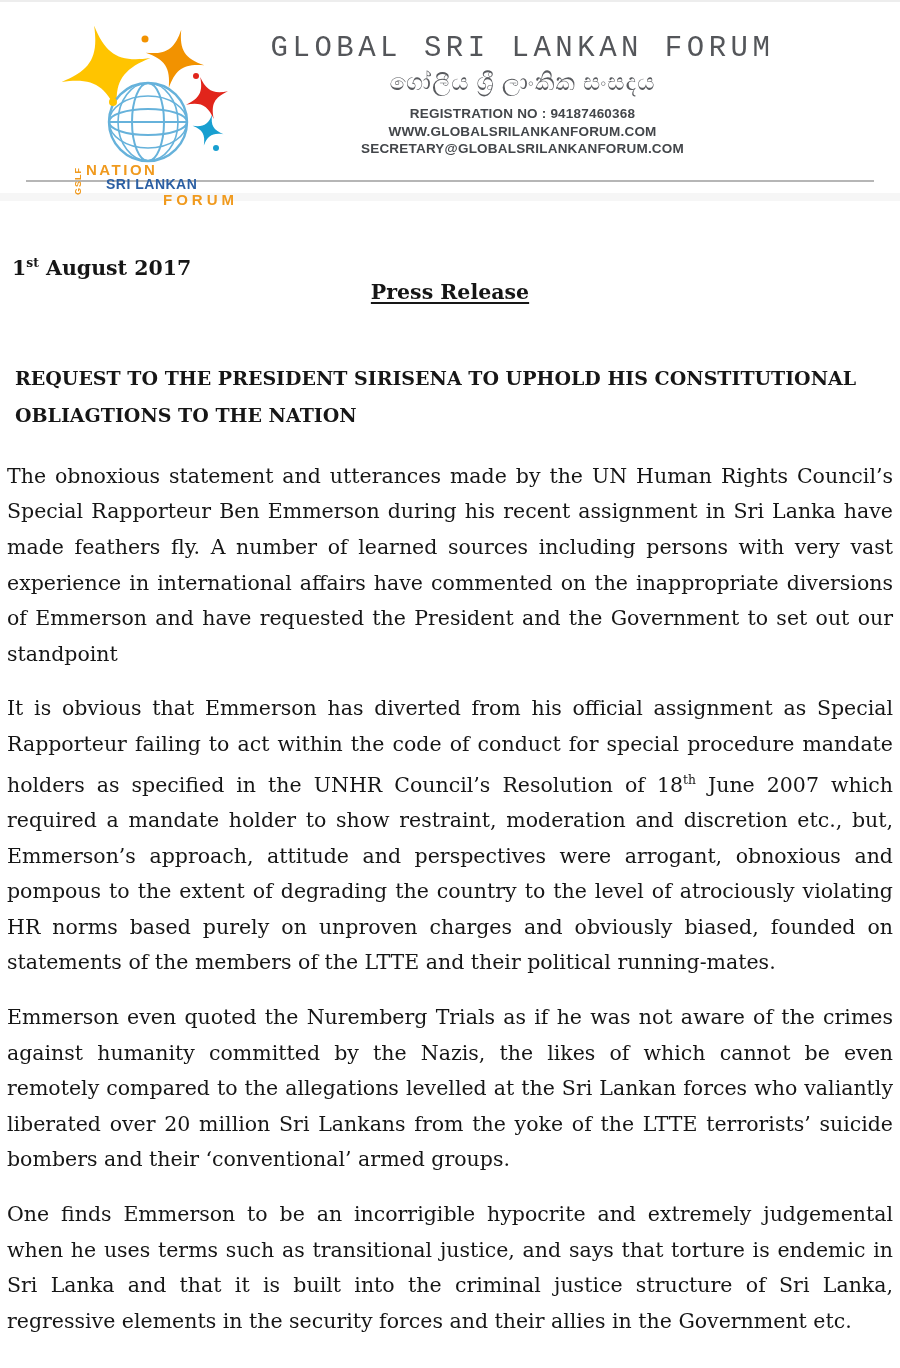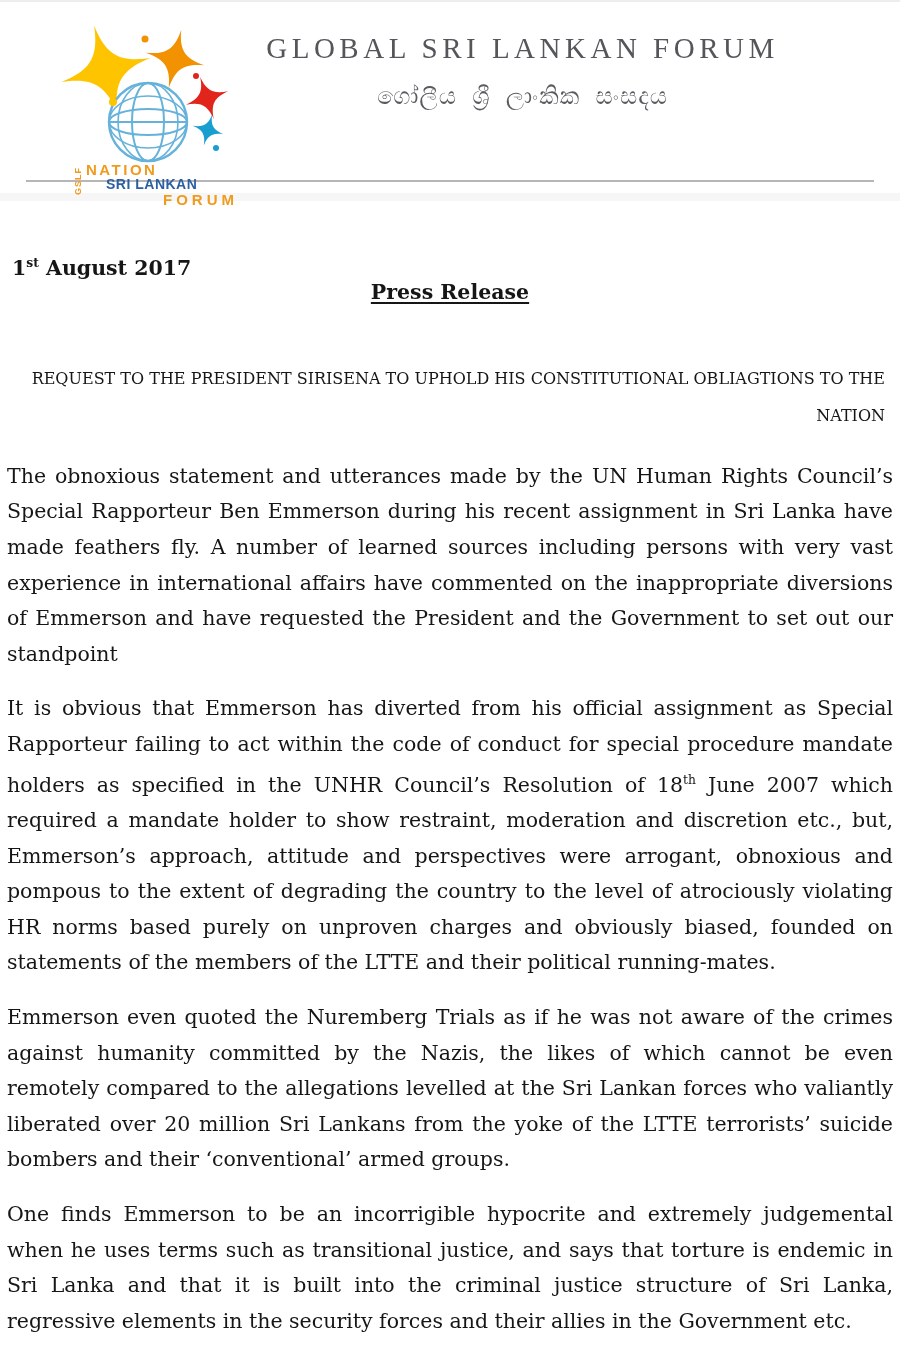--- a/index.html
+++ b/index.html
@@ -33,32 +33,32 @@
     position: absolute; left: 18px; top: 5px;
     writing-mode: vertical-rl; transform: rotate(180deg);
     font-size: 9px; letter-spacing: 1px; color: #f09a1e;
   }
   .logo-line1 { color: #f09a1e; font-size: 15px; letter-spacing: 2.5px; }
   .logo-line2 { color: #2b5fa3; font-size: 14px; letter-spacing: 0.5px; margin-left: 20px; }
   .logo-line3 { color: #f09a1e; font-size: 15px; letter-spacing: 4px; text-align: right; }
 
   .head-center { margin-left: 250px; width: 545px; text-align: center; padding-top: 30px; }
   .org-name {
-    font-family: Liberation Serif, serif;
+    font-family: Liberation Mono, monospace;
     font-weight: 400;
     font-size: 29px;
     letter-spacing: 4.5px;
     color: #54565a;
     white-space: nowrap;
   }
   .org-sinhala {
-    font-family: Liberation Mono, monospace;
+    font-family: Liberation Serif, serif;
     font-size: 24px;
     color: #595b5f;
-    margin-top: 19px;
+    margin-top: 4px;
     letter-spacing: 1px;
   }
   .org-contact {
     margin-top: 9px;
     font-family: "Liberation Sans", sans-serif;
     font-weight: bold;
     font-size: 13.5px;
     line-height: 17.5px;
     letter-spacing: 0.2px;
     color: #43464a;
@@ -73,23 +73,23 @@
 
   .press-release { text-align: center; font-size: 20.5px; font-weight: bold; }
   .press-release .underlined {
     text-decoration: underline;
     text-decoration-thickness: 2px;
     text-underline-offset: 3px;
   }
 
   .doc-heading {
     margin: 56px 15px 0;
-    text-align: right;
-    font-weight: normal;
-    font-size: 16px;
+    text-align: left;
+    font-weight: bold;
+    font-size: 19px;
     line-height: 37px;
   }
 
   .content { padding: 0 7px; }
   .body-para {
     margin: 19px 0 0;
     text-align: justify;
     font-size: 20.5px;
     line-height: 35.6px;
     color: #161616;
@@ -135,20 +135,25 @@
         <span class="logo-gslf">GSLF</span>
         <div class="logo-line1">NATION</div>
         <div class="logo-line2">SRI LANKAN</div>
         <div class="logo-line3">FORUM</div>
       </div>
     </div>
 
     <div class="head-center">
       <div class="org-name">GLOBAL SRI LANKAN FORUM</div>
       <div class="org-sinhala">ගෝලීය ශ්‍රී ලාංකික සංසදය</div>
+      <div class="org-contact">
+        <div>REGISTRATION NO : 94187460368</div>
+        <div>WWW.GLOBALSRILANKANFORUM.COM</div>
+        <div>SECRETARY@GLOBALSRILANKANFORUM.COM</div>
+      </div>
     </div>
   </div>
 
   <div class="divider"></div>
   <div class="header-shadow"></div>
 
   <div class="date-line"><span>1</span><sup>st</sup><span> August 2017</span></div>
 
   <div class="press-release">
     <span class="underlined">Press Release</span>

